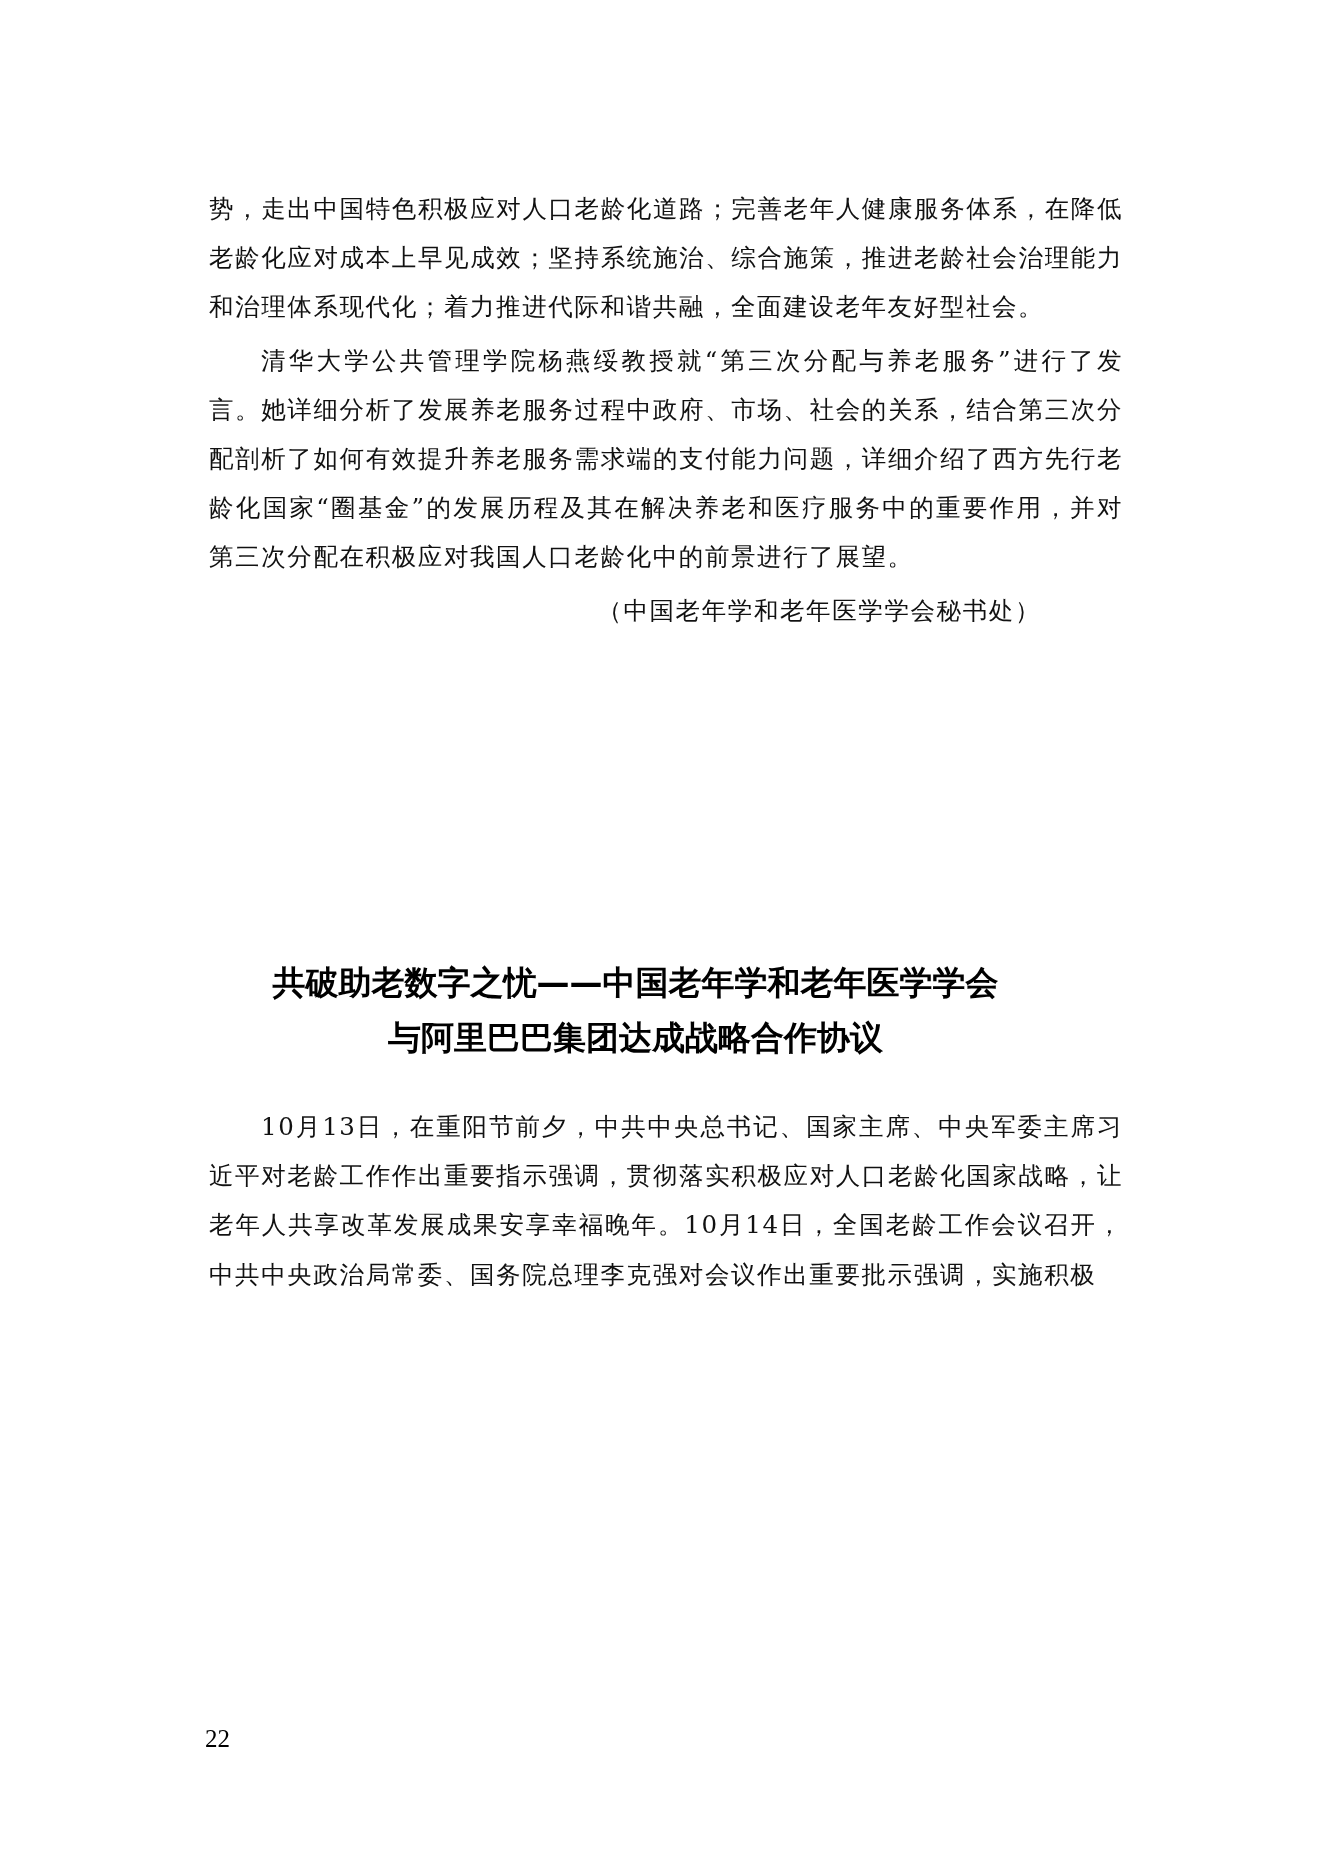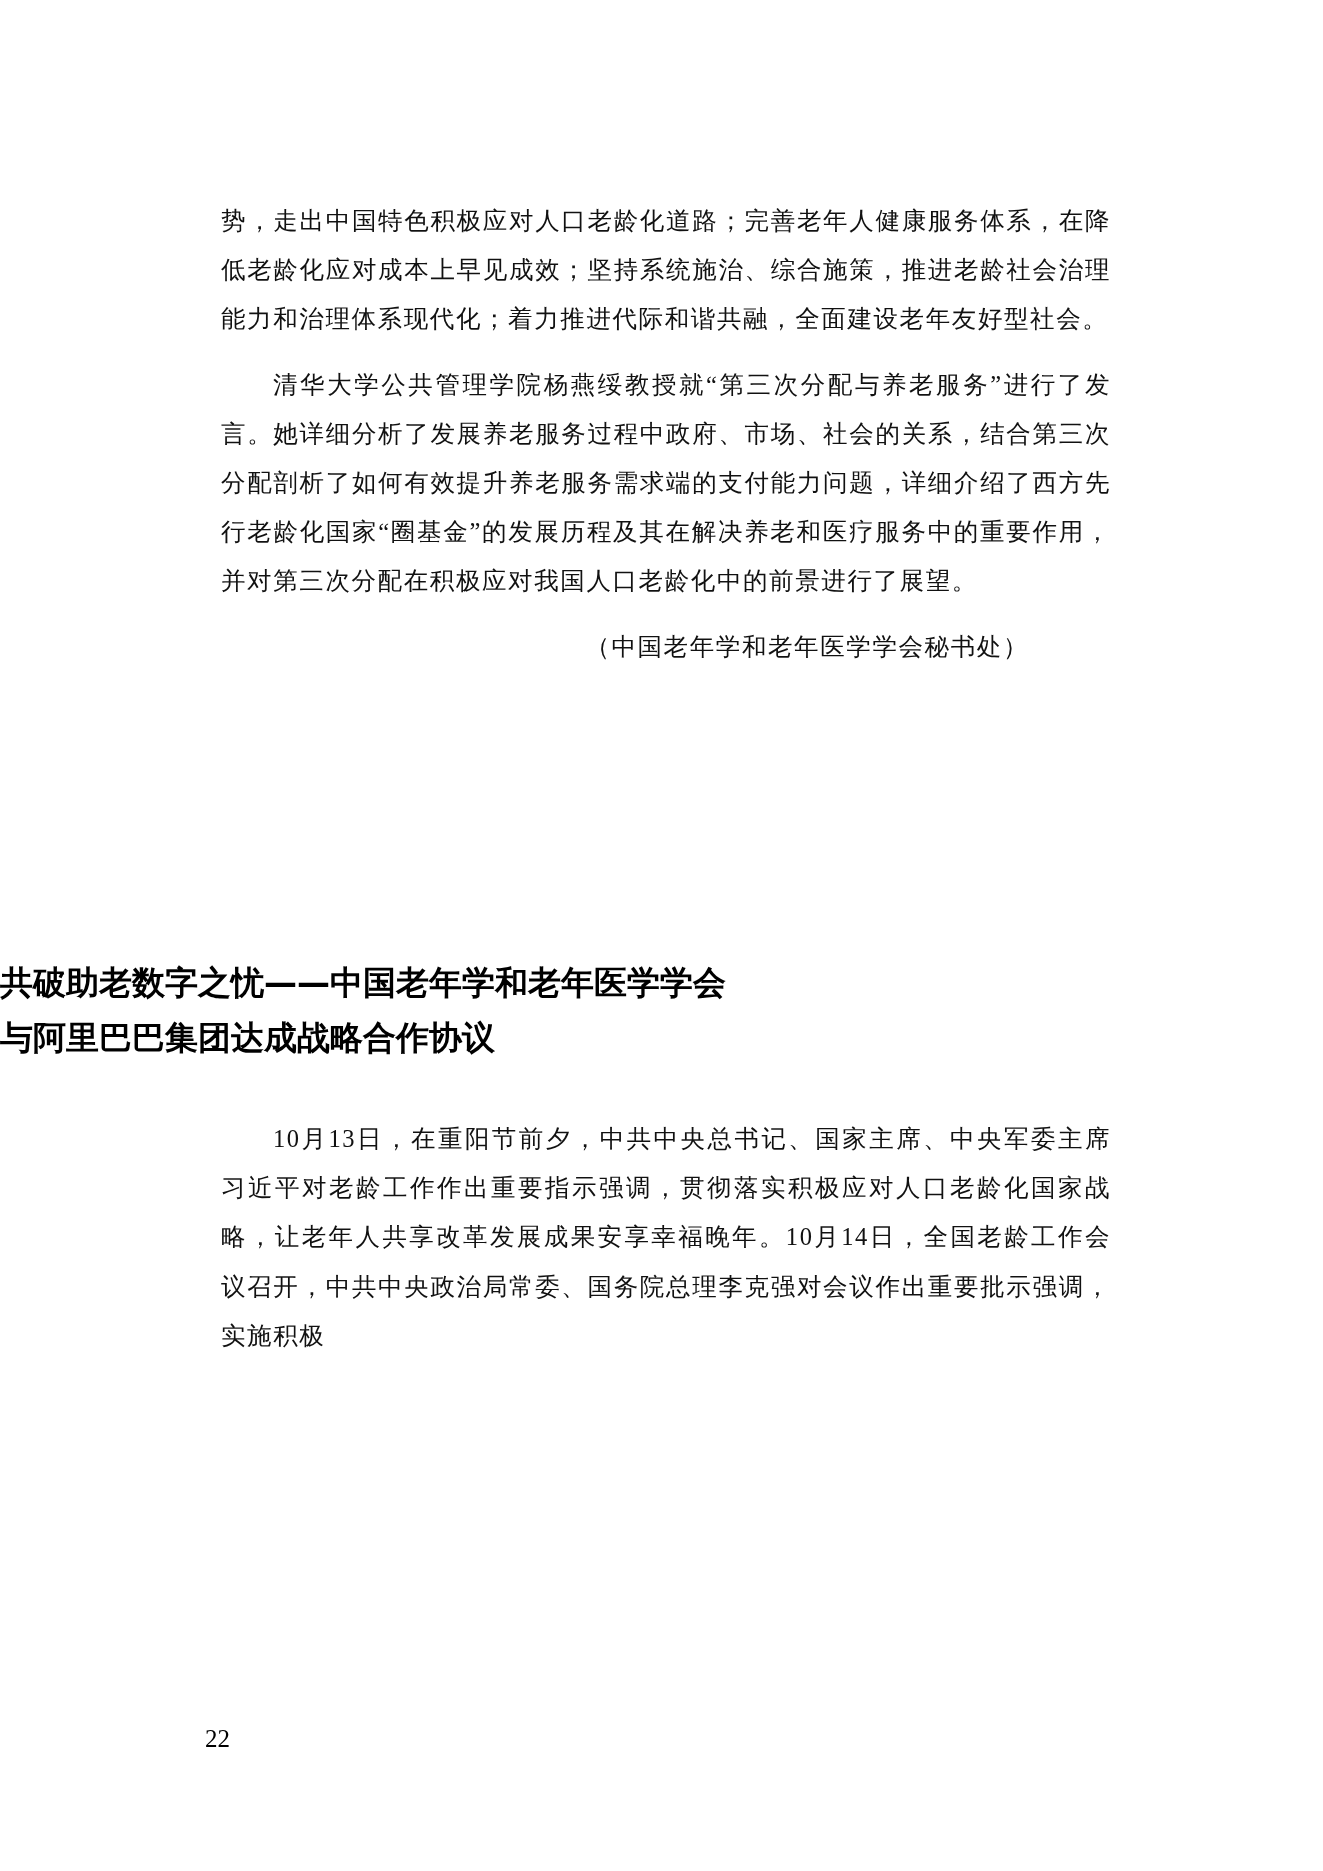--- a/index.html
+++ b/index.html
@@ -1,24 +1,24 @@
 <!DOCTYPE html>
 <html><head>
 <meta charset="utf-8">
 <style>
   html, body { margin: 0; padding: 0; background: #ffffff; }
   body { width: 1323px; height: 1871px; position: relative; overflow: hidden;
          font-family: "DejaVu Serif", "Liberation Serif", serif; color: #111; }
   .page { position: absolute; left: 0; top: 0; width: 1323px; height: 1871px; }
   .block { position: absolute; left: 205px; width: 922px; }
   .p { font-size: 24.5px; line-height: 49.2px; text-align: justify; text-align-last: left;
-       letter-spacing: 1.6px; margin: 16px; }
-  .indent { text-indent: 52px; font-family: Liberation Serif, serif; }
+       letter-spacing: 1.6px; margin: 4px; }
+  .indent { text-indent: 52px; }
   .attrib { text-align: left; text-align-last: right; padding-right: 82px; }
-  .title { position: absolute; left: 0; width: 1271px; 
+  .title { position: absolute; left: 0; width: 1271px; text-align: center;
            font-family: "DejaVu Sans", "Liberation Sans", sans-serif; font-weight: bold;
            font-size: 33px; line-height: 55px; letter-spacing: 0px; color: #000; }
   .pagenum { position: absolute; left: 205px; top: 1725px; font-size: 25px;
              font-family: "Liberation Serif", serif; color: #000; }
 </style>
 </head>
 <body>
 
 <div class="page">
 

